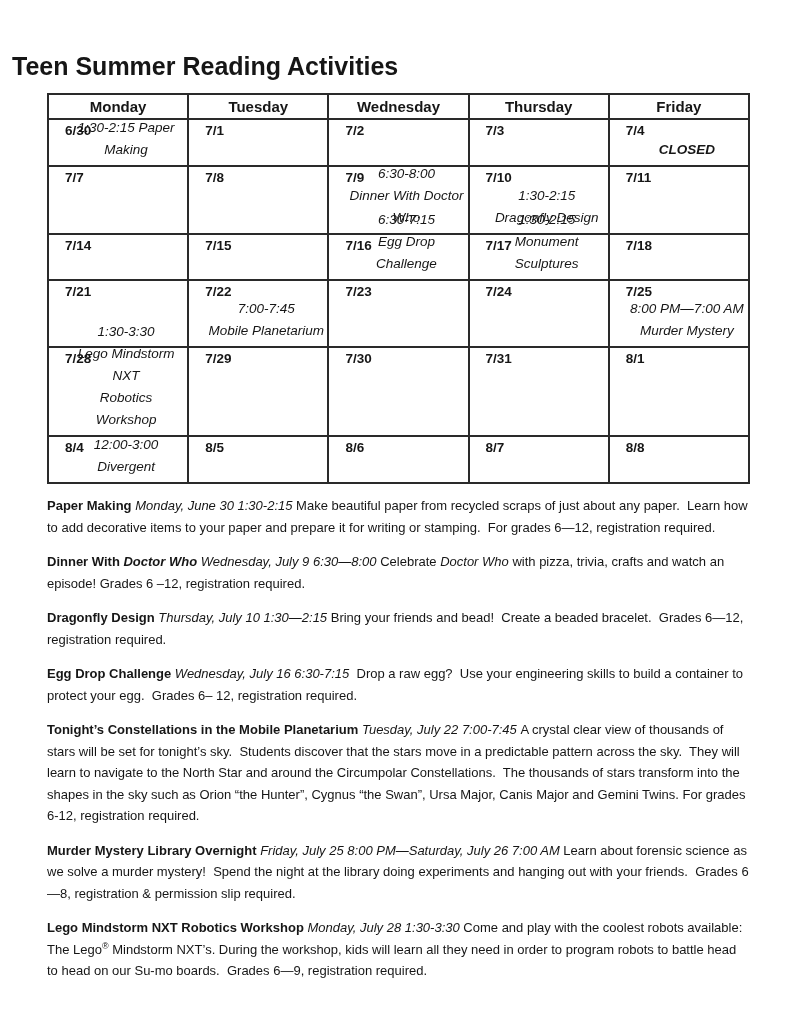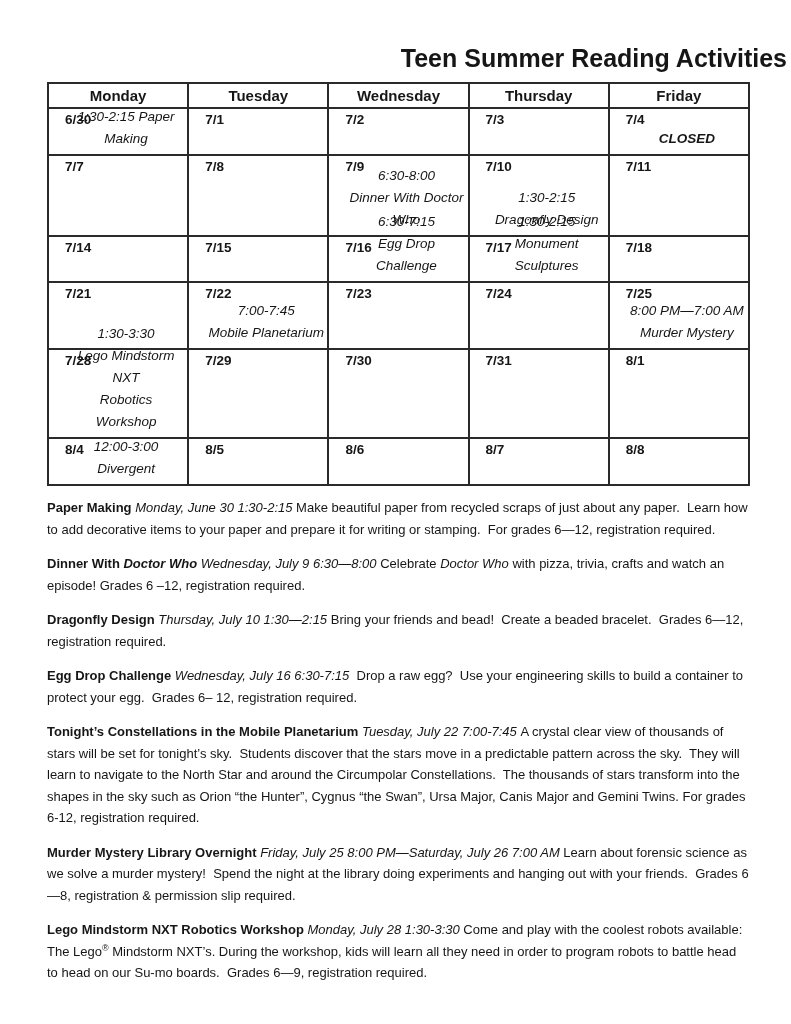--- a/index.html
+++ b/index.html
@@ -8,22 +8,22 @@
   body {
     width:791px; height:1024px;
     background:var(--paper);
     color:var(--ink);
     font-family:"Liberation Sans", sans-serif;
     overflow:hidden;
   }
   .page { width:791px; height:1024px; position:relative; }
 
   .page-title {
-    margin:4px; padding-top:40px;
-    text-align:right;
+    margin:12px; padding-top:40px;
+    text-align:left;
     font-size:25px; font-weight:700;
     color:var(--ink);
   }
 
   table.calendar {
     margin:9px 0 0 47px;
     width:703px;
     border-collapse:collapse;
     table-layout:fixed;
   }
@@ -36,21 +36,21 @@
     text-align:center; vertical-align:middle;
     padding:2px 4px;
   }
   .calendar td {
     position:relative;
     vertical-align:top;
     padding:3px 16px;
     font-size:13.5px;
   }
   tbody tr:nth-child(1) td { height:47px; }
-  tbody tr:nth-child(2) td { height:81px; }
+  tbody tr:nth-child(2) td { height:68px; }
   tbody tr:nth-child(3) td { height:46px; }
   tbody tr:nth-child(4) td { height:67px; }
   tbody tr:nth-child(5) td { height:89px; }
   tbody tr:nth-child(6) td { height:47px;border-radius:19px; }
 
   .cell-date { font-weight:700; font-size:13.5px; }
   .cell-events {
     position:absolute; left:19px; right:3px; bottom:4px;
     text-align:center;
     font-style:italic;

